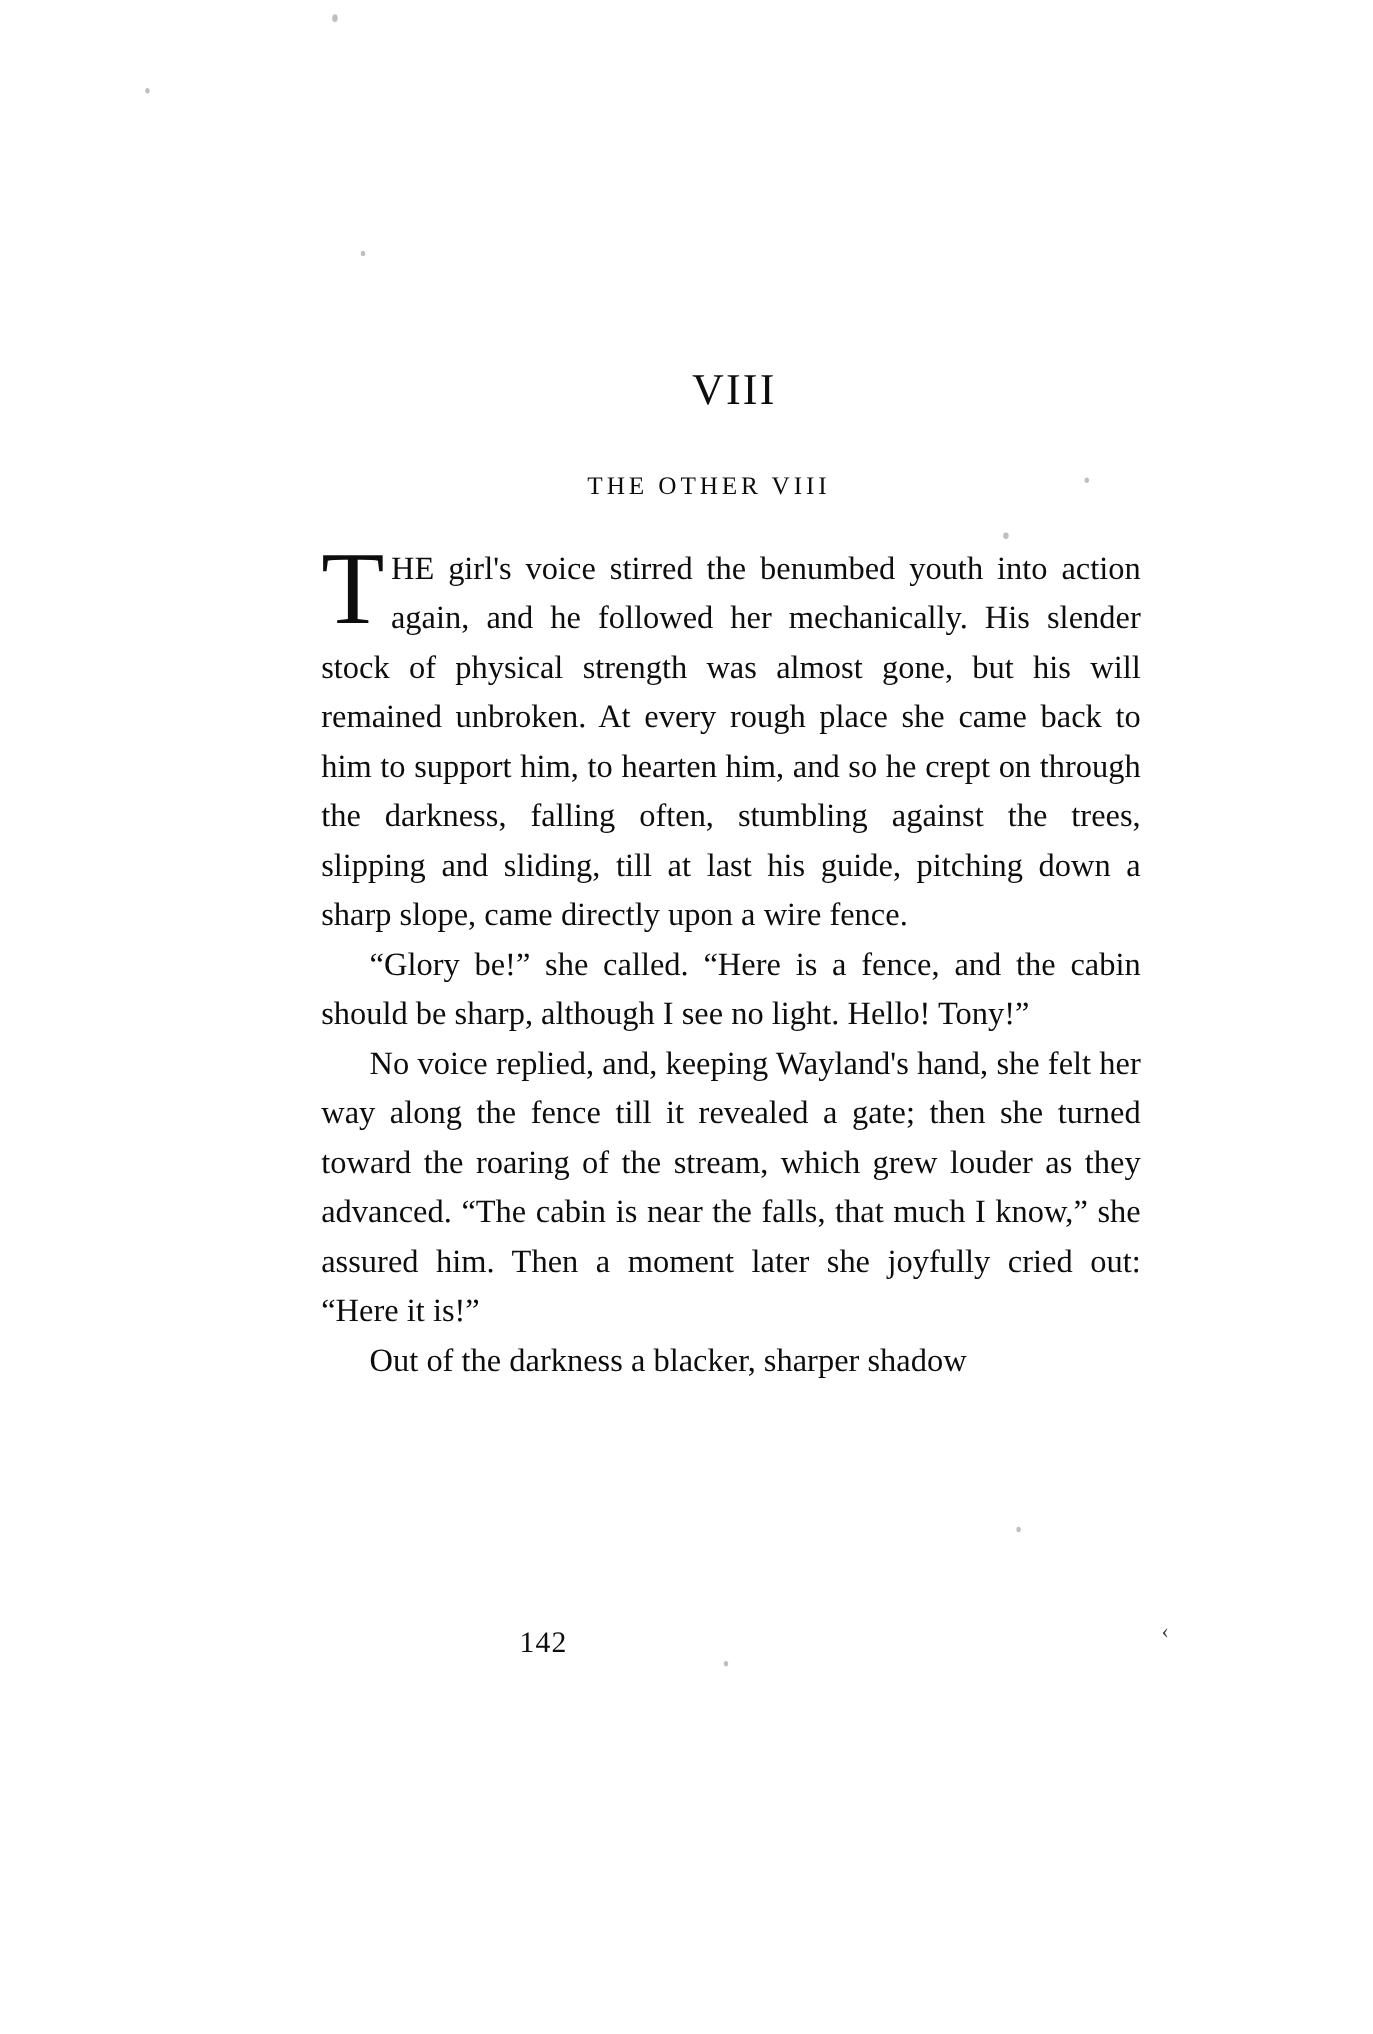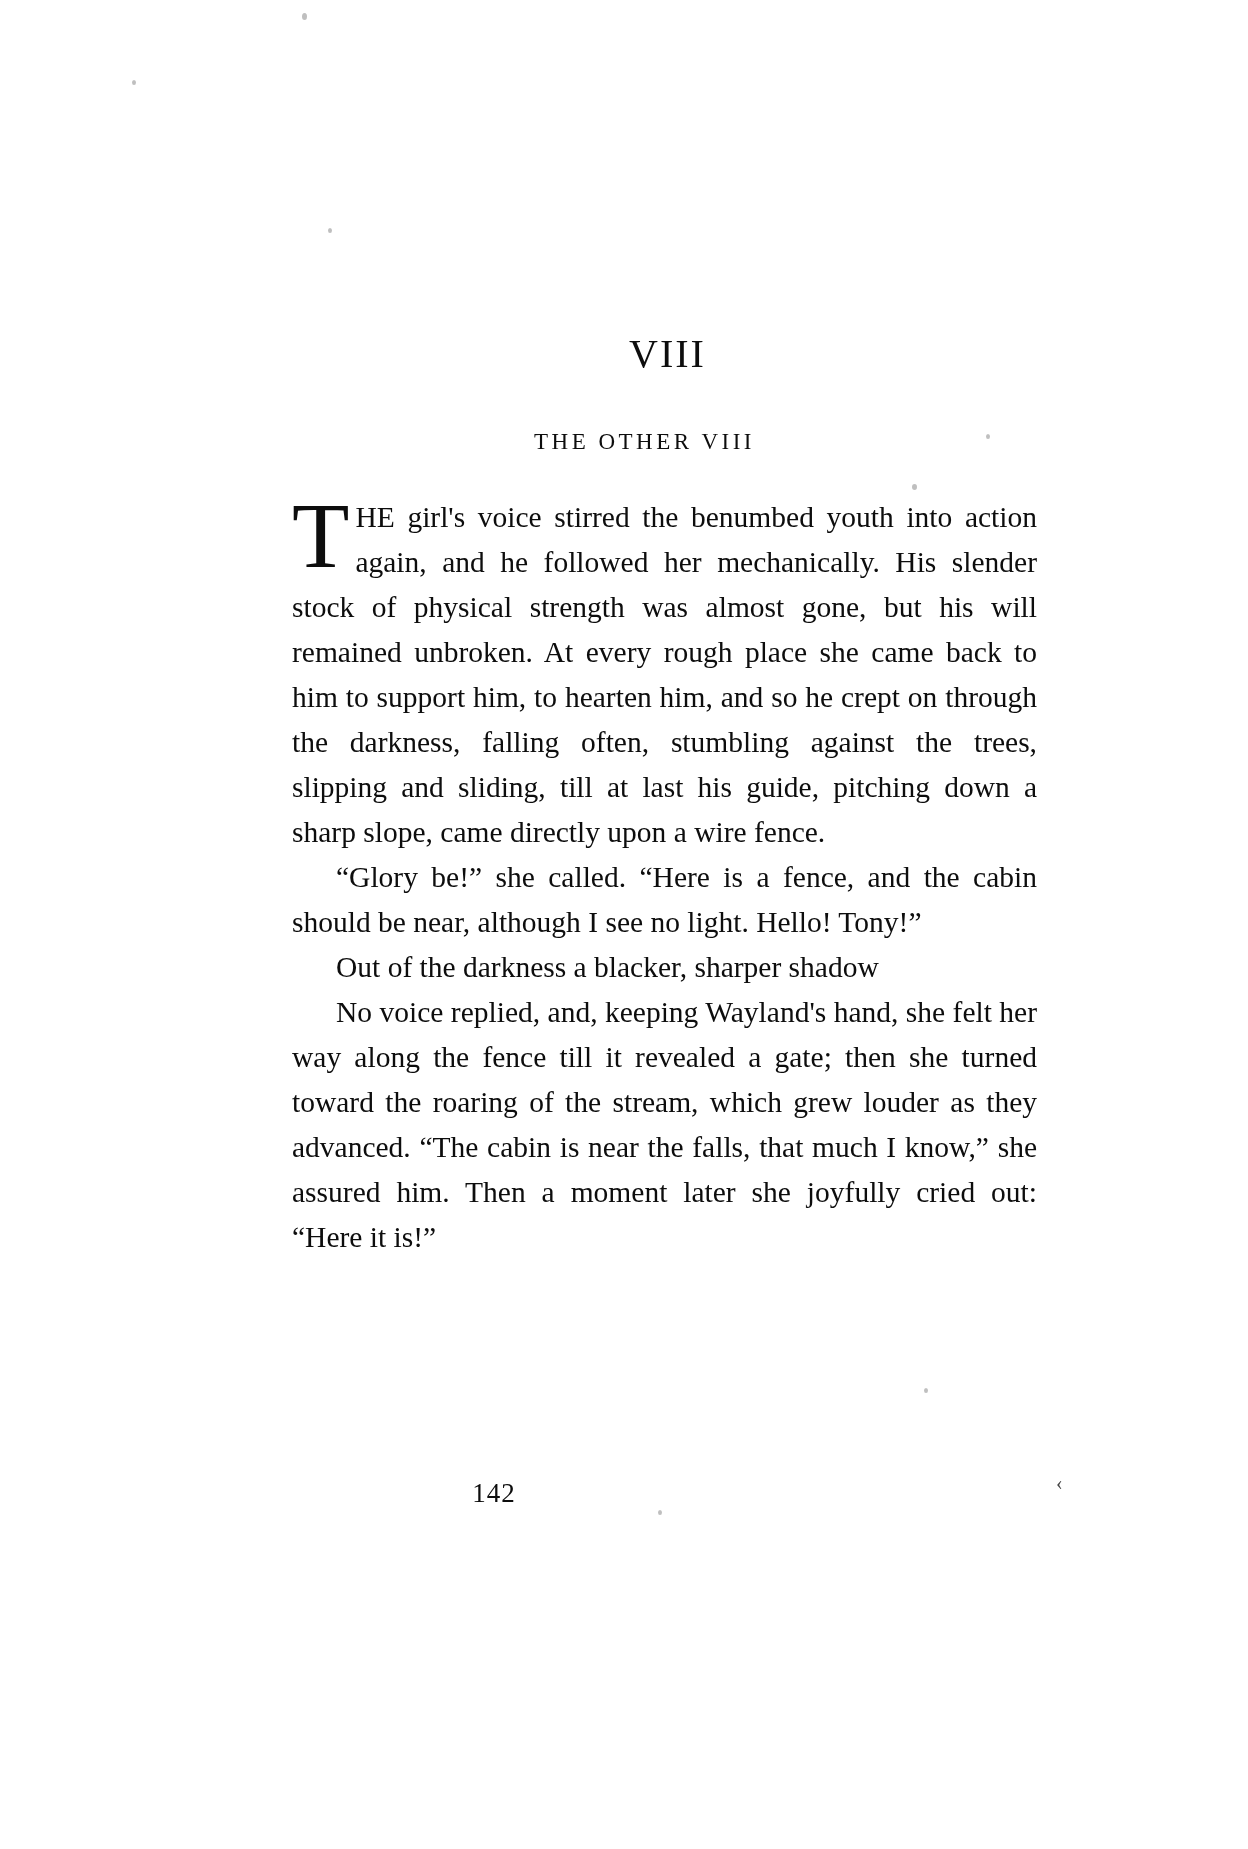--- a/index.html
+++ b/index.html
@@ -123,29 +123,29 @@
 
     <h2 class="chapter-title">THE OTHER VIII</h2>
 
     <div class="body-text">
 
       <p class="para first">
         <span class="dropcap">T</span><span>HE girl's voice stirred the benumbed youth into action again, and he followed her mechanically. His slender stock of physical strength was almost gone, but his will remained unbroken. At every rough place she came back to him to support him, to hearten him, and so he crept on through the darkness, falling often, stumbling against the trees, slipping and sliding, till at last his guide, pitching down a sharp slope, came directly upon a wire fence.</span>
       </p>
 
       <p class="para">
-        <span>“Glory be!” she called. “Here is a fence, and the cabin should be near, although I see no light. Hello! Tony!”</span>
+        <span>“Glory be!” she called. “Here is a fence, and the cabin should be sharp, although I see no light. Hello! Tony!”</span>
+      </p>
+
+      <p class="para">
+        <span>No voice replied, and, keeping Wayland's hand, she felt her way along the fence till it revealed a gate; then she turned toward the roaring of the stream, which grew louder as they advanced. “The cabin is near the falls, that much I know,” she assured him. Then a moment later she joyfully cried out: “Here it is!”</span>
       </p>
 
       <p class="para">
         <span>Out of the darkness a blacker, sharper shadow</span>
-      </p>
-
-      <p class="para">
-        <span>No voice replied, and, keeping Wayland's hand, she felt her way along the fence till it revealed a gate; then she turned toward the roaring of the stream, which grew louder as they advanced. “The cabin is near the falls, that much I know,” she assured him. Then a moment later she joyfully cried out: “Here it is!”</span>
       </p>
 
     </div>
   </div>
 
   <div class="edge-mark" style="left:1016px;top:1472px;">‹</div>
 
   <div class="page-number">142</div>
 
 </div>

